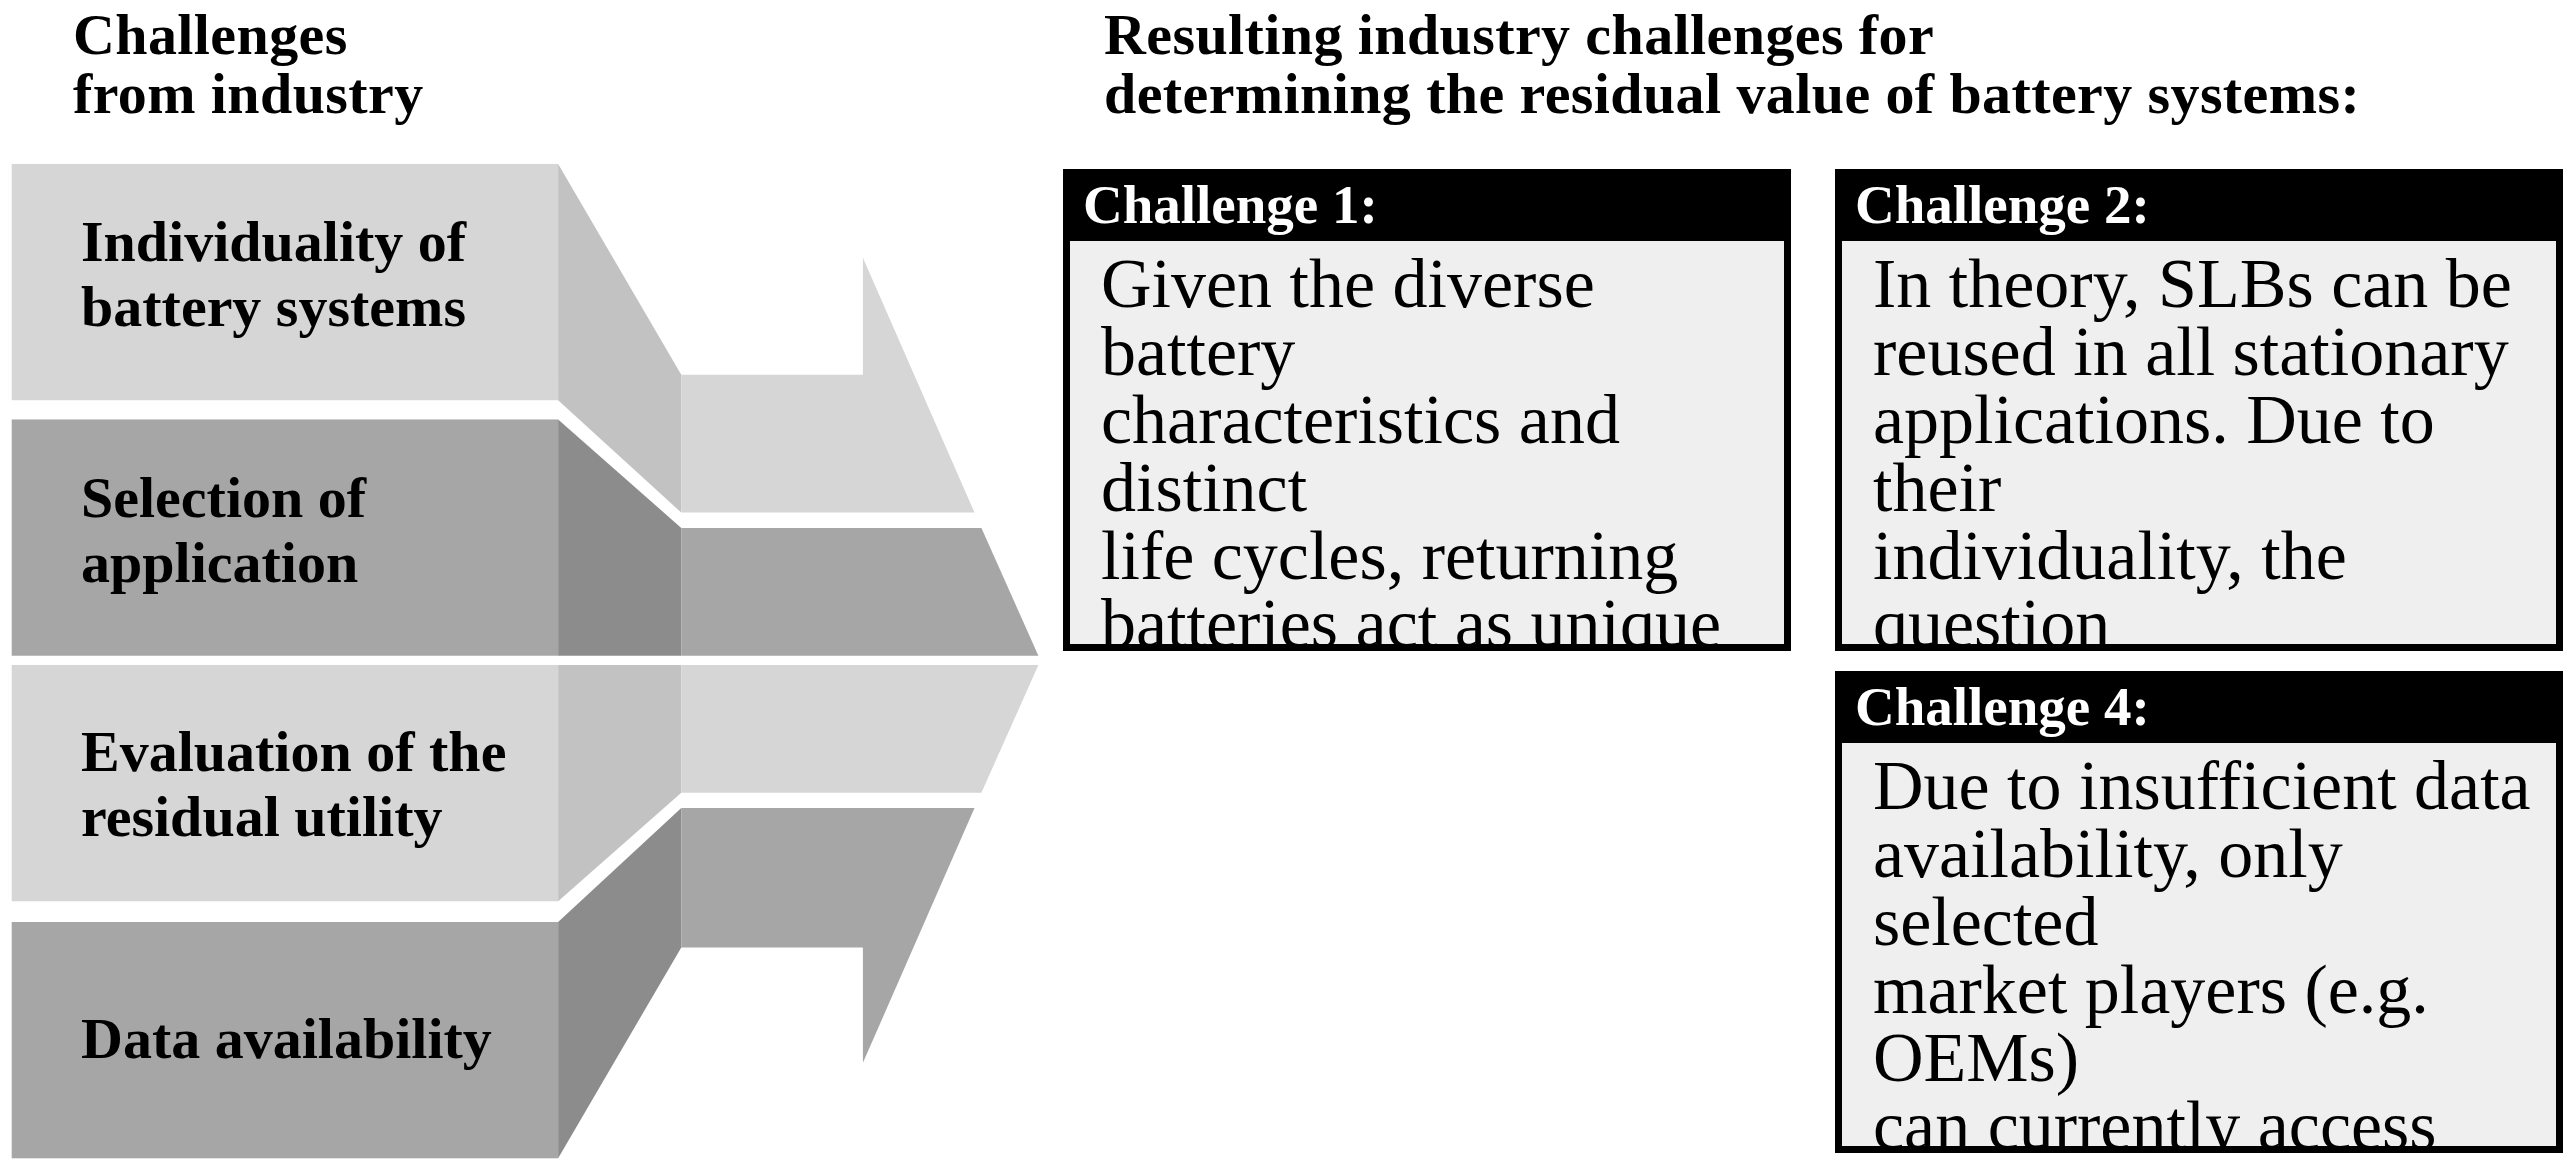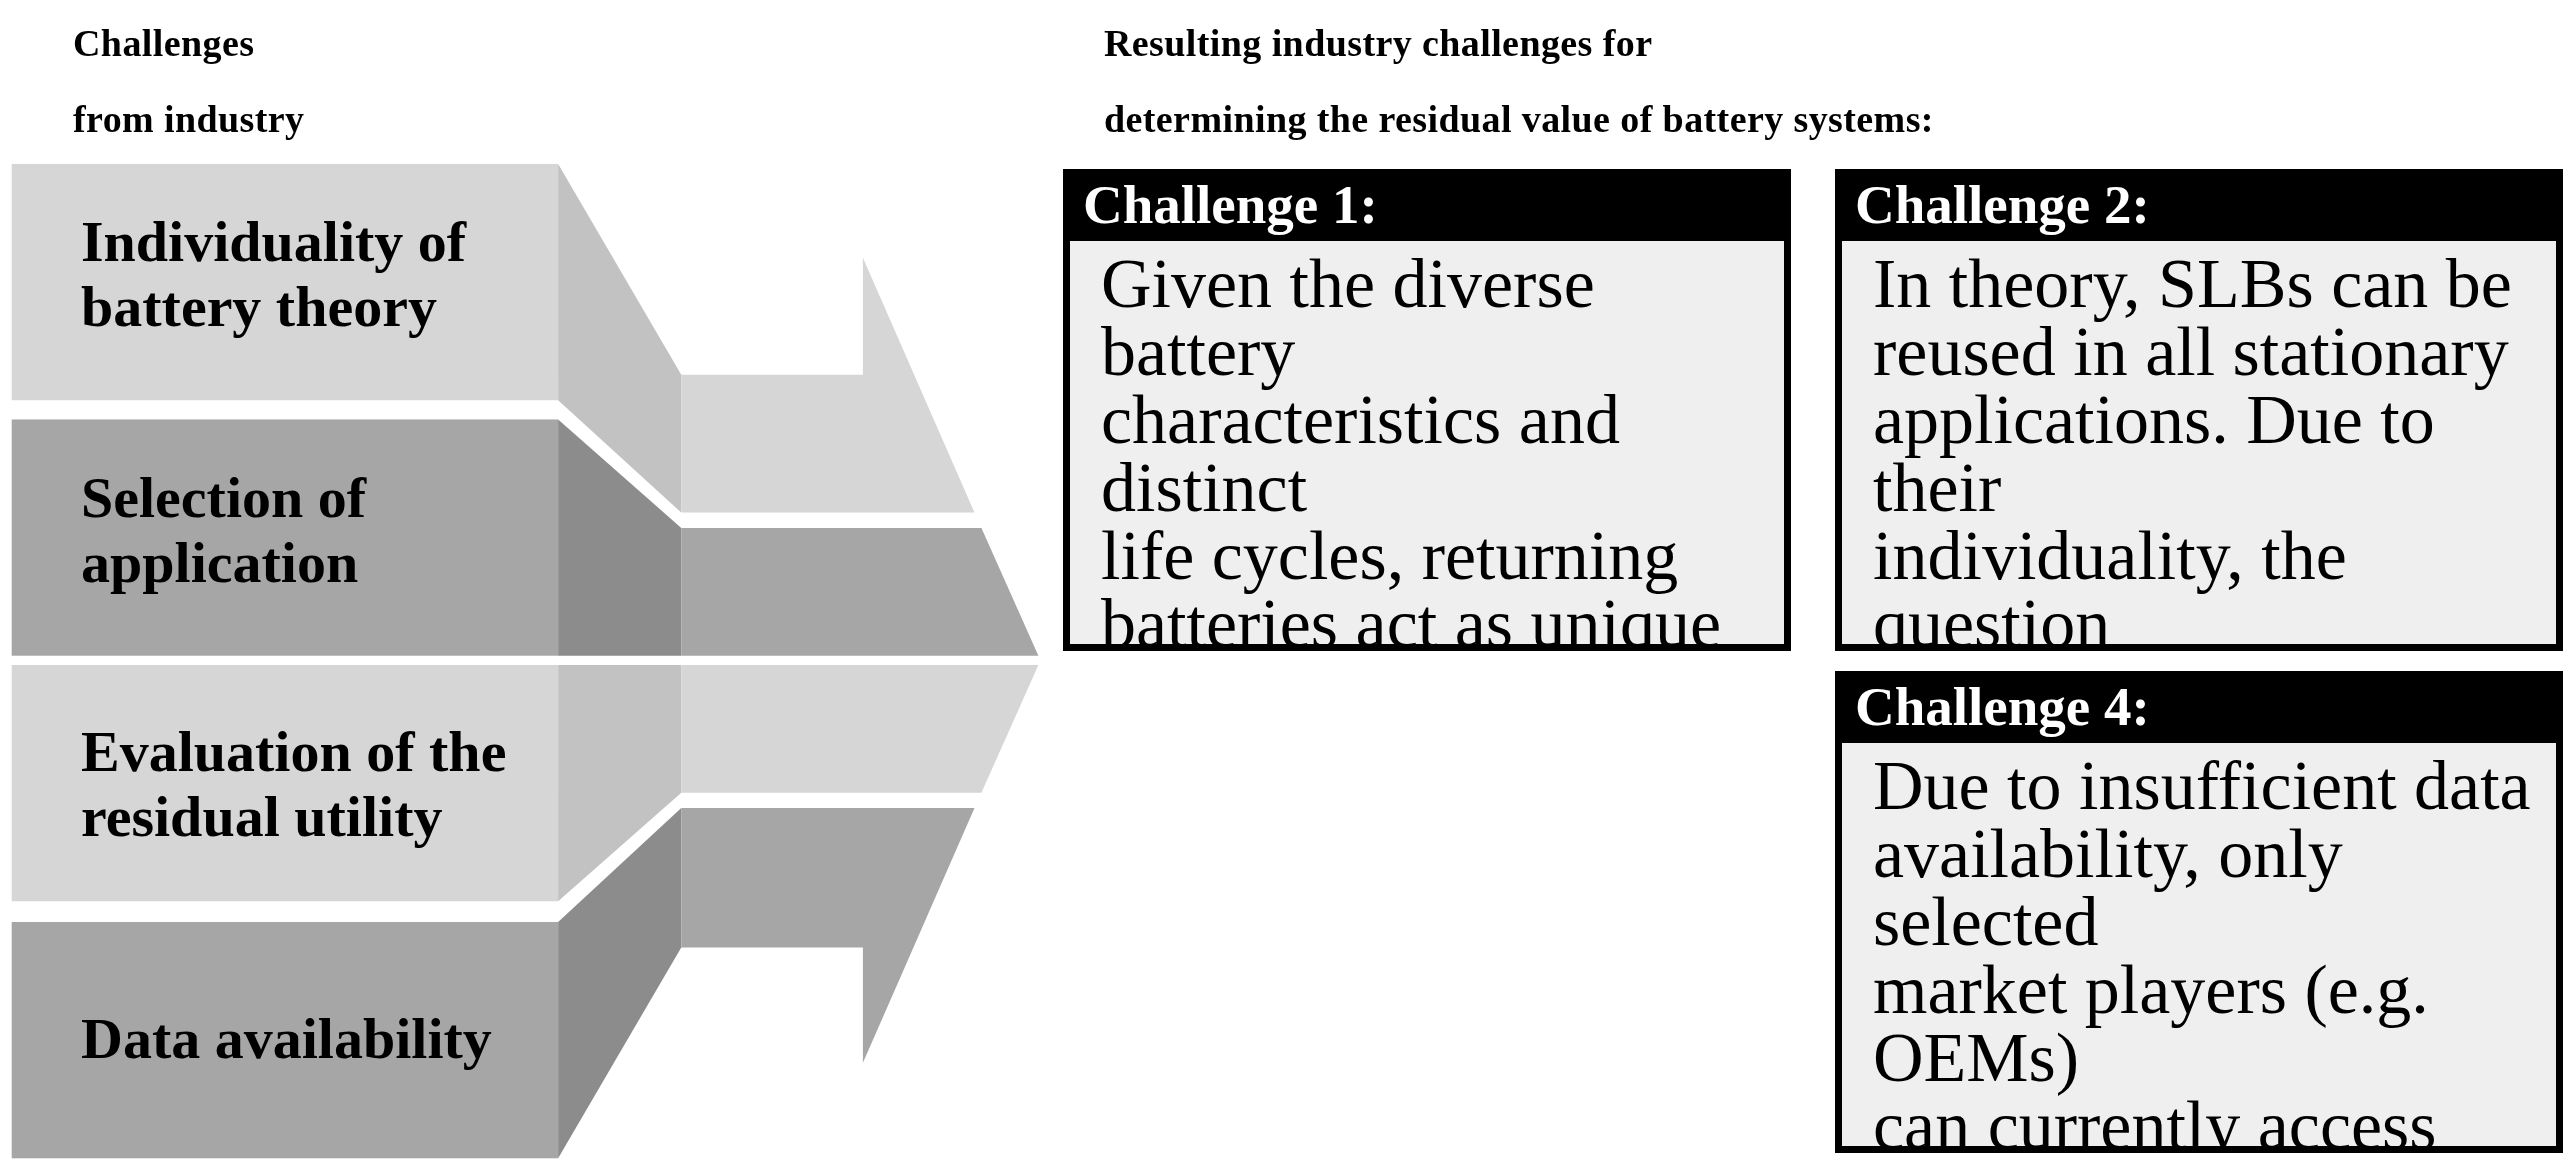--- a/index.html
+++ b/index.html
@@ -14,23 +14,23 @@
     background: #ffffff;
     font-family: "Liberation Serif", "DejaVu Serif", serif;
     color: #000000;
     overflow: hidden;
   }
   .pre {
     white-space: pre-line;
   }
   .side-title {
     position: absolute;
-    font-size: 38px;
+    font-size: 58px;
     font-weight: bold;
-    line-height: 76px;
+    line-height: 59px;
     letter-spacing: 0.4px;
   }
   #left-title  { left: 73px;  top: 4.6px; }
   #right-title { left: 1104px; top: 4.6px; width: 1466px; }
 
   #funnel-svg {
     position: absolute;
     left: 0;
     top: 0;
   }
@@ -104,21 +104,21 @@
     <polygon points="725,864 885,864 885,1030 725,1171" fill="#c2c2c2"></polygon>
     <polygon points="725,1198 885,1050 885,1231 725,1505" fill="#8c8c8c"></polygon>
 
     <polygon points="885,487 1121,487 1121,335 1266,666 885,666" fill="#d6d6d6"></polygon>
     <polygon points="885,686 1275,686 1349,852 885,852" fill="#a6a6a6"></polygon>
     <polygon points="885,864 1349,864 1275,1030 885,1030" fill="#d6d6d6"></polygon>
     <polygon points="885,1050 1266,1050 1121,1381 1121,1231 885,1231" fill="#a6a6a6"></polygon>
   </svg>
 
   <div id="bar-label-1" class="bar-label pre">Individuality of
-battery theory</div>
+battery systems</div>
   <div id="bar-label-2" class="bar-label pre">Selection of
 application</div>
   <div id="bar-label-3" class="bar-label pre">Evaluation of the
 residual utility</div>
   <div id="bar-label-4" class="bar-label pre">Data availability</div>
 
   <div id="chbox-1" class="chbox">
     <div class="chbox-header">Challenge 1:</div>
     <div class="chbox-body pre">Given the diverse battery
 characteristics and distinct

